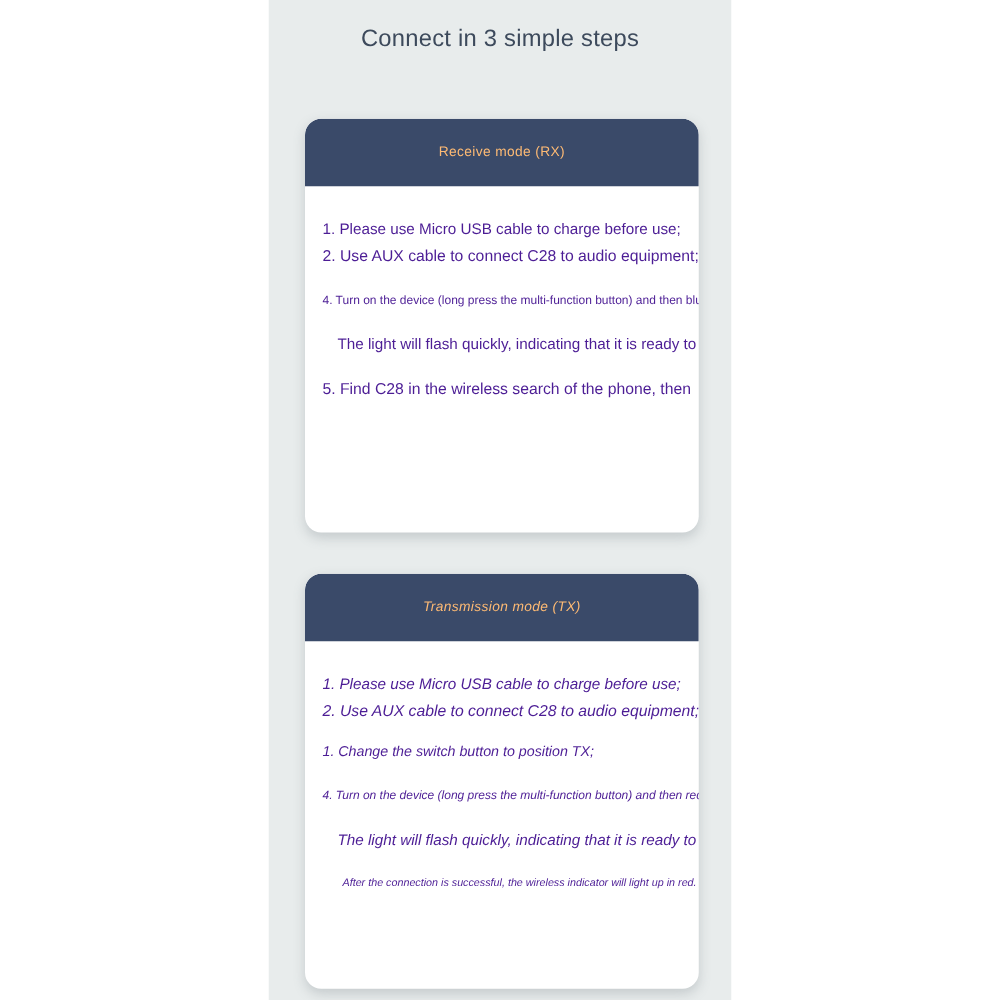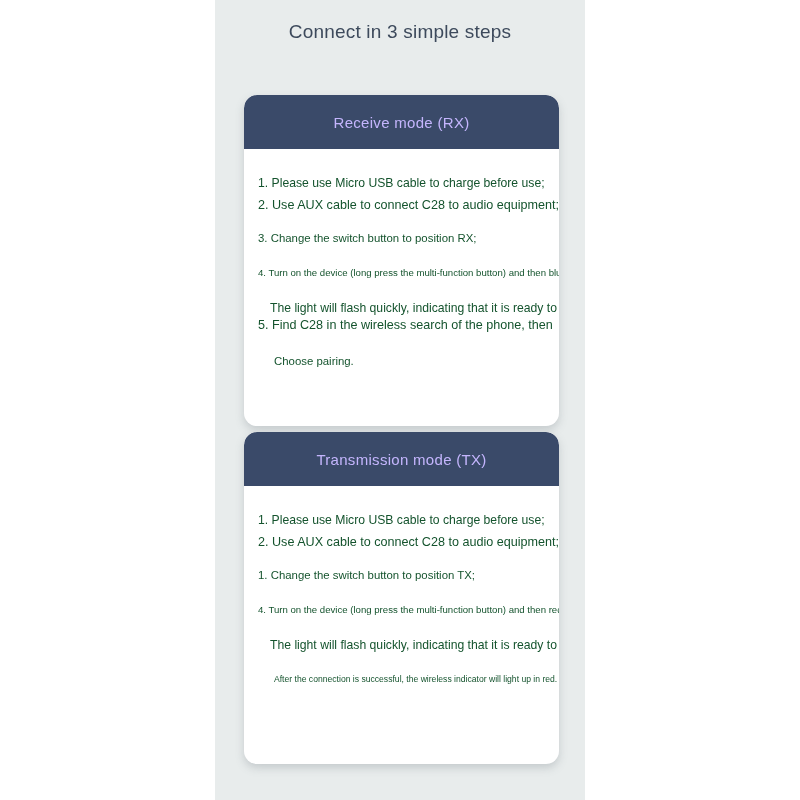--- a/index.html
+++ b/index.html
@@ -42,86 +42,84 @@
   .card {
     position: absolute;
     left: 29px;          
     width: 315px;
     background: #ffffff;
     border-radius: 13px;
     box-shadow: 0 4px 9px rgba(120,130,135,0.30);
     overflow: hidden;
   }
   #card-rx { top: 95px;  height: 331px; }
-  #card-tx { top: 432px; height: 332px; }
+  #card-tx { top: 459px; height: 332px; font-style: italic; }
 
   .card-header {
     height: 54px;
     background: #3a4a69;
     border-radius: 13px 13px 0 0;
     display: flex;
     align-items: center;
     justify-content: center;
   }
   .card-header-title {
-    color: #c4b5fd;
-    font-size: 15px;
+    color: #fdba74;
+    font-size: 11px;
     letter-spacing: 0.3px;
     white-space: nowrap;
   }
 
   .card-body {
     position: relative;
     padding: 0;
   }
 
   
   .step {
-    color: #14532d;
+    color: #4c1d95;
     white-space: nowrap;
     line-height: 1;
   }
 
   
   .s-lg   { font-size: 12.6px; }
   .s-md   { font-size: 12.2px; }
   .s-sm   { font-size: 11.4px; }
   .s-xs   { font-size: 9.6px;  }
   .s-xxs  { font-size: 8.6px;  }
 
   .ind-0  { margin-left: 14px; }
   .ind-1  { margin-left: 26px; }
   .ind-2  { margin-left: 30px; }
 
   
   .gap-a { margin-top: 28px; }
   .gap-b { margin-top: 10px; }
   .gap-c { margin-top: 21px; }
   .gap-d { margin-top: 24px; }
-  .gap-e { margin-top: 5px; }
+  .gap-e { margin-top: 23px; }
 </style>
 </head>
 <body>
 
 <div id="panel">
 
   <div id="page-title">Connect in 3 simple steps</div>
 
   <div class="card" id="card-rx">
     <div class="card-header">
       <span class="card-header-title">Receive mode (RX)</span>
     </div>
     <div class="card-body">
       <div class="step s-md  ind-0 gap-a">1. Please use Micro USB cable to charge before use;</div>
       <div class="step s-lg  ind-0 gap-b">2. Use AUX cable to connect C28 to audio equipment;</div>
-      <div class="step s-sm  ind-0 gap-c">3. Change the switch button to position RX;</div>
       <div class="step s-xs  ind-0 gap-d">4. Turn on the device (long press the multi-function button) and then blue</div>
       <div class="step s-md  ind-1 gap-d">The light will flash quickly, indicating that it is ready to pair;</div>
       <div class="step s-lg  ind-0 gap-e">5. Find C28 in the wireless search of the phone, then</div>
-      <div class="step s-sm  ind-2 gap-d">Choose pairing.</div>
     </div>
   </div>
 
   <div class="card" id="card-tx">
     <div class="card-header">
       <span class="card-header-title">Transmission mode (TX)</span>
     </div>
     <div class="card-body">
       <div class="step s-md  ind-0 gap-a">1. Please use Micro USB cable to charge before use;</div>
       <div class="step s-lg  ind-0 gap-b">2. Use AUX cable to connect C28 to audio equipment;</div>

